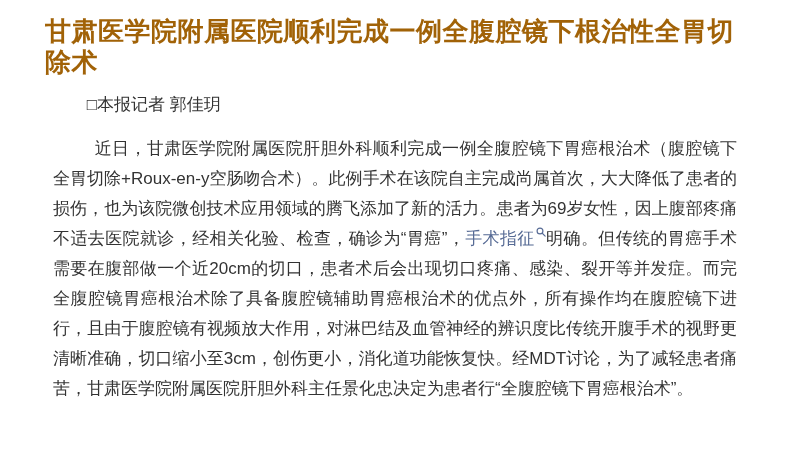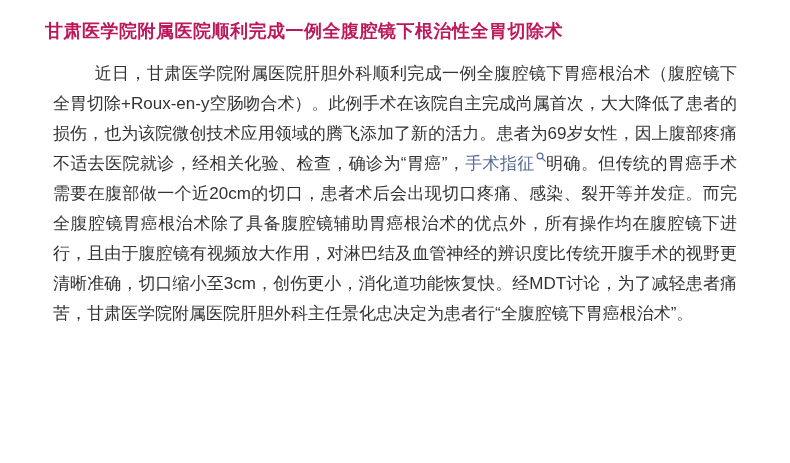--- a/index.html
+++ b/index.html
@@ -11,24 +11,24 @@
     width: 790px;
     height: 463px;
     overflow: hidden;
     font-family: "Liberation Sans", "DejaVu Sans", sans-serif;
   }
   .article {
     padding: 16px 45px 0 45px;
   }
   .title {
     margin: 0 0 12px 0;
-    font-size: 18px;
+    font-size: 26px;
     font-weight: 700;
     line-height: 31px;
-    color: #be185d;
+    color: #a16207;
     letter-spacing: 0.5px;
   }
   .meta {
     font-size: 15px;
     line-height: 20px;
     color: #b2b2b2;
     margin: 0 0 40px 0;
   }
   .meta .source {
     color: #576b95;
@@ -67,19 +67,20 @@
   }
 </style>
 </head>
 <body>
 
 <div class="article">
 
   <h1 class="title">甘肃医学院附属医院顺利完成一例全腹腔镜下根治性全胃切除术</h1>
 
 
+  <p class="reporter">□本报记者 郭佳玥</p>
 
   <p class="para"><span>近日，甘肃医学院附属医院肝胆外科顺利完成一例全腹腔镜下胃癌根治术（腹腔镜下全胃切除+Roux-en-y空肠吻合术）。此例手术在该院自主完成尚属首次，大大降低了患者的损伤，也为该院微创技术应用领域的腾飞添加了新的活力。患者为69岁女性，因上腹部疼痛不适去医院就诊，经相关化验、检查，确诊为“胃癌”，</span><span class="entity-link"><span>手术指征</span><svg class="sup-icon" viewBox="0 0 12 12" xmlns="http://www.w3.org/2000/svg">
           <circle cx="4.8" cy="4.8" r="3.5" fill="none" stroke="#576b95" stroke-width="1.4"></circle>
           <line x1="7.5" y1="7.5" x2="11" y2="11" stroke="#576b95" stroke-width="1.4" stroke-linecap="round"></line>
         </svg></span><span>明确。但传统的胃癌手术需要在腹部做一个近20cm的切口，患者术后会出现切口疼痛、感染、裂开等并发症。而完全腹腔镜胃癌根治术除了具备腹腔镜辅助胃癌根治术的优点外，所有操作均在腹腔镜下进行，且由于腹腔镜有视频放大作用，对淋巴结及血管神经的辨识度比传统开腹手术的视野更清晰准确，切口缩小至3cm，创伤更小，消化道功能恢复快。经MDT讨论，为了减轻患者痛苦，甘肃医学院附属医院肝胆外科主任景化忠决定为患者行“全腹腔镜下胃癌根治术”。</span></p>
 
 </div>
 
 </body></html>

